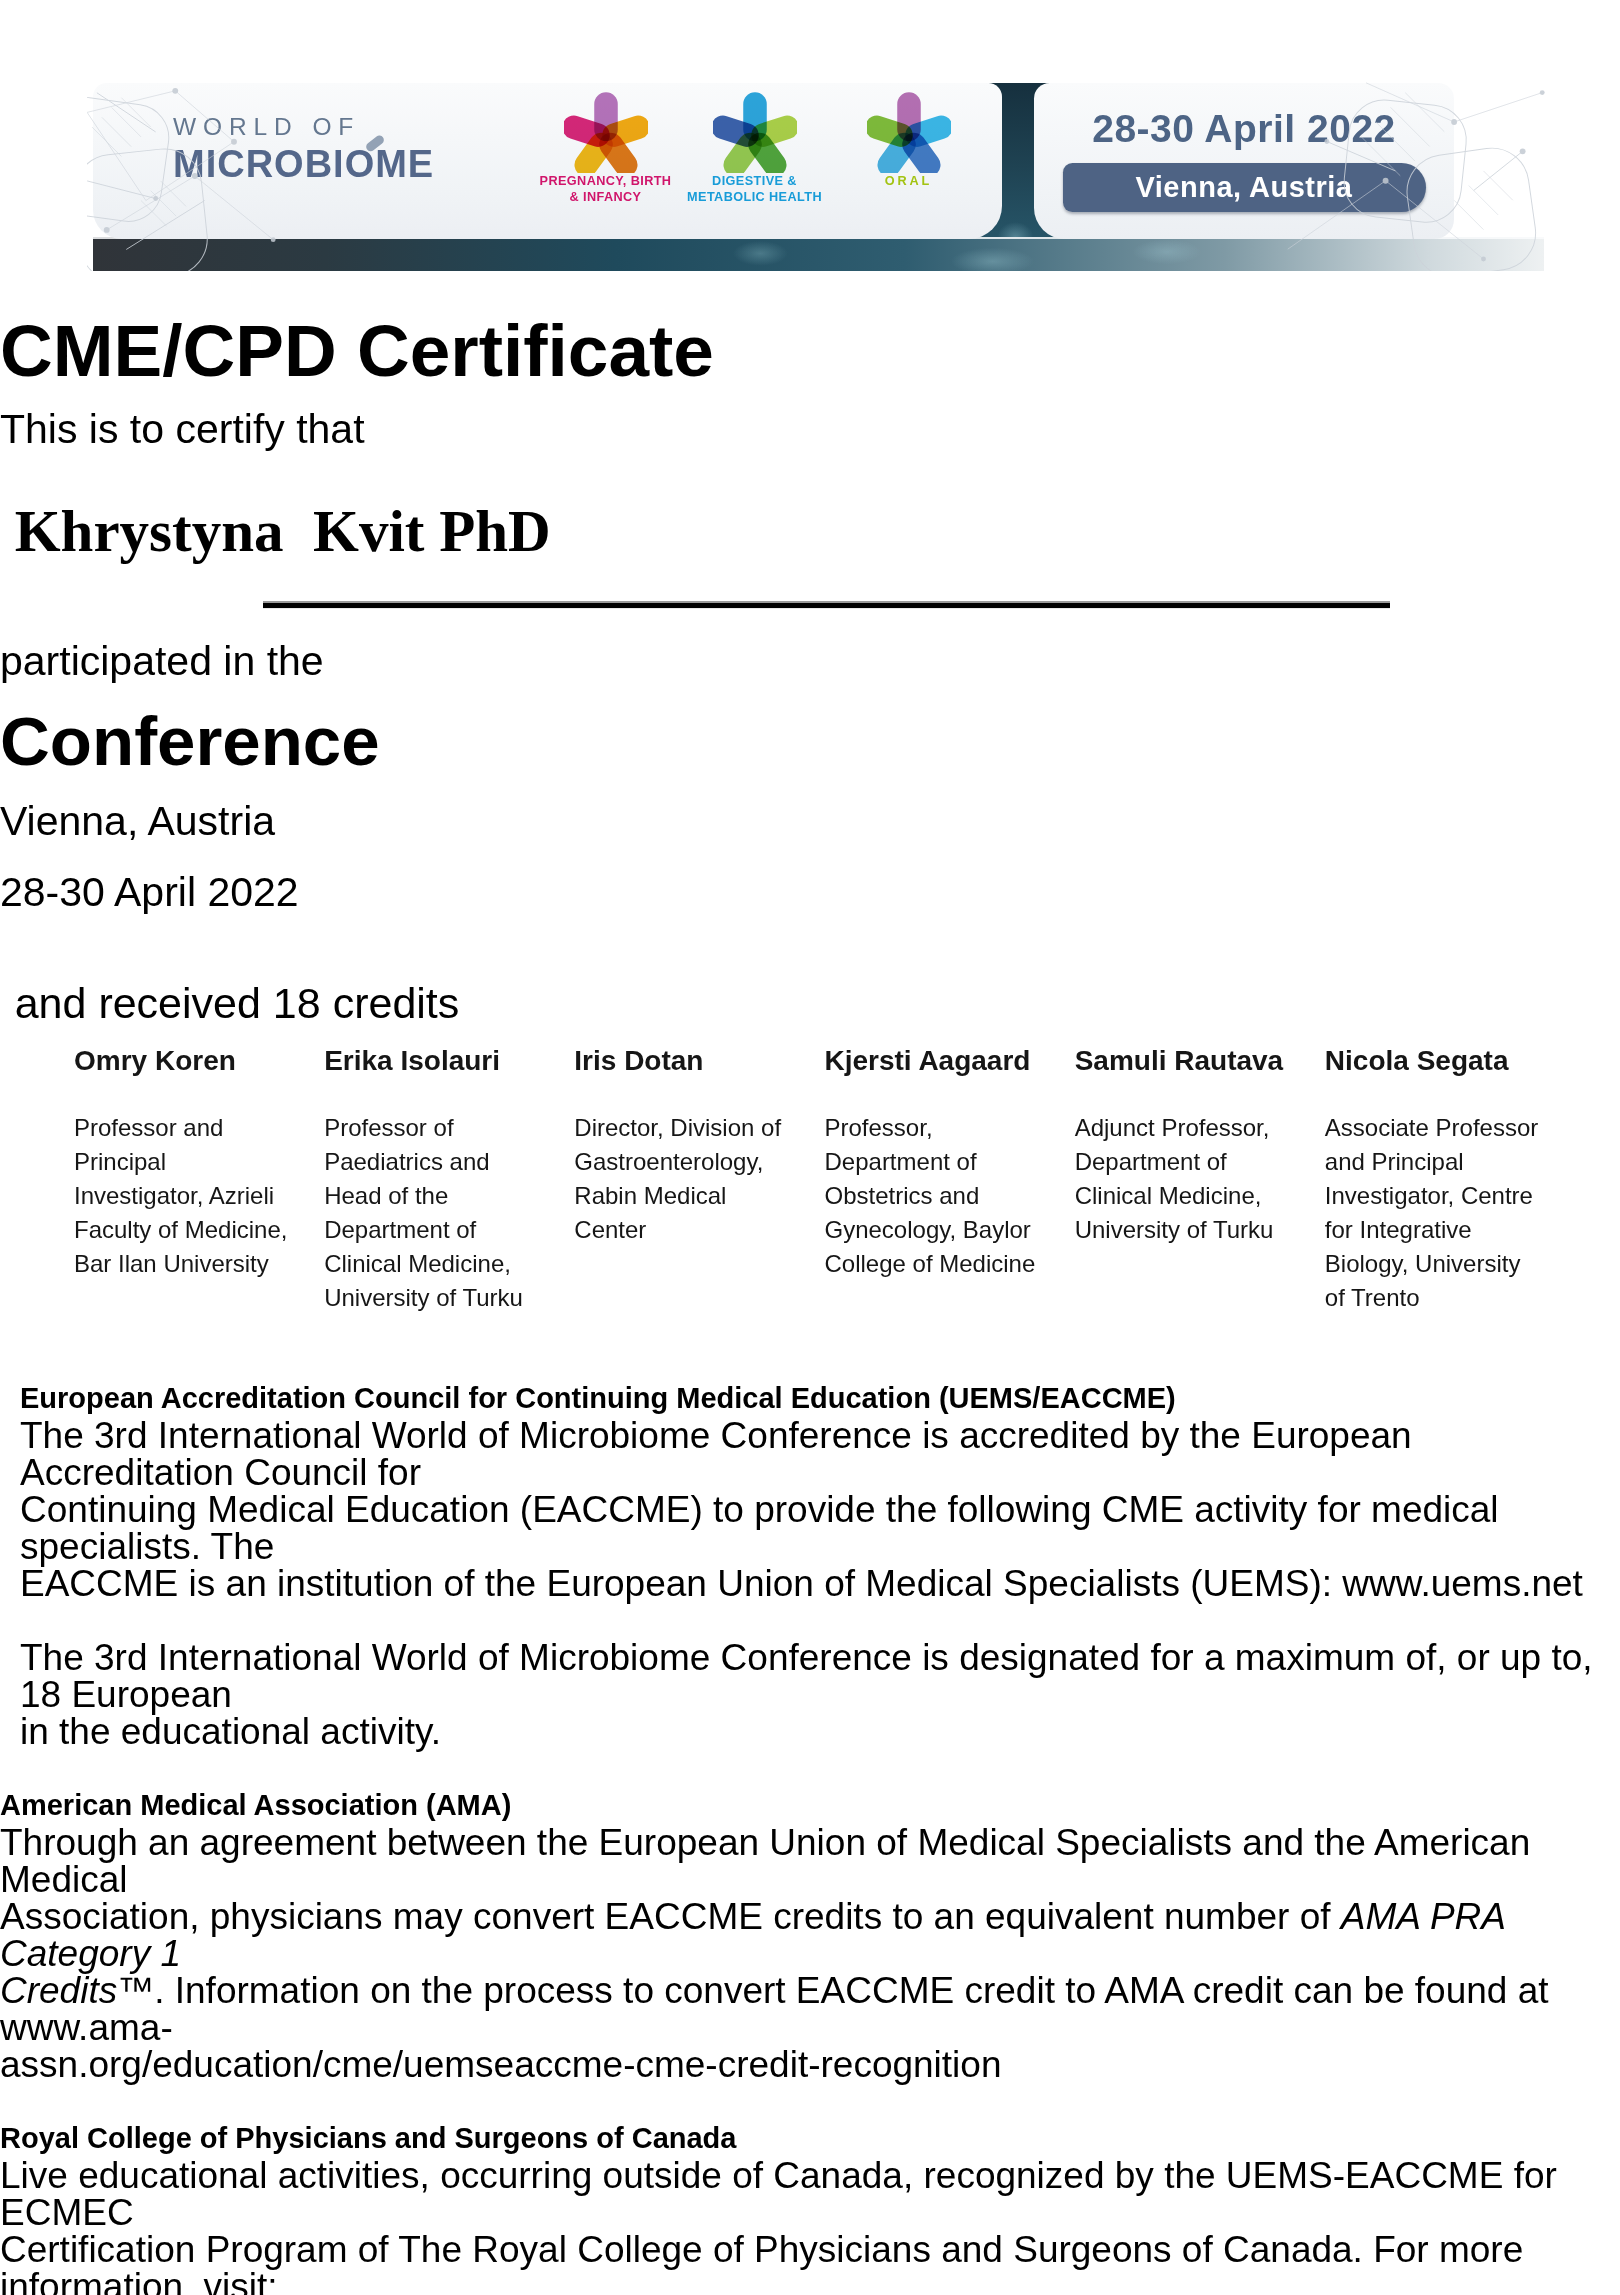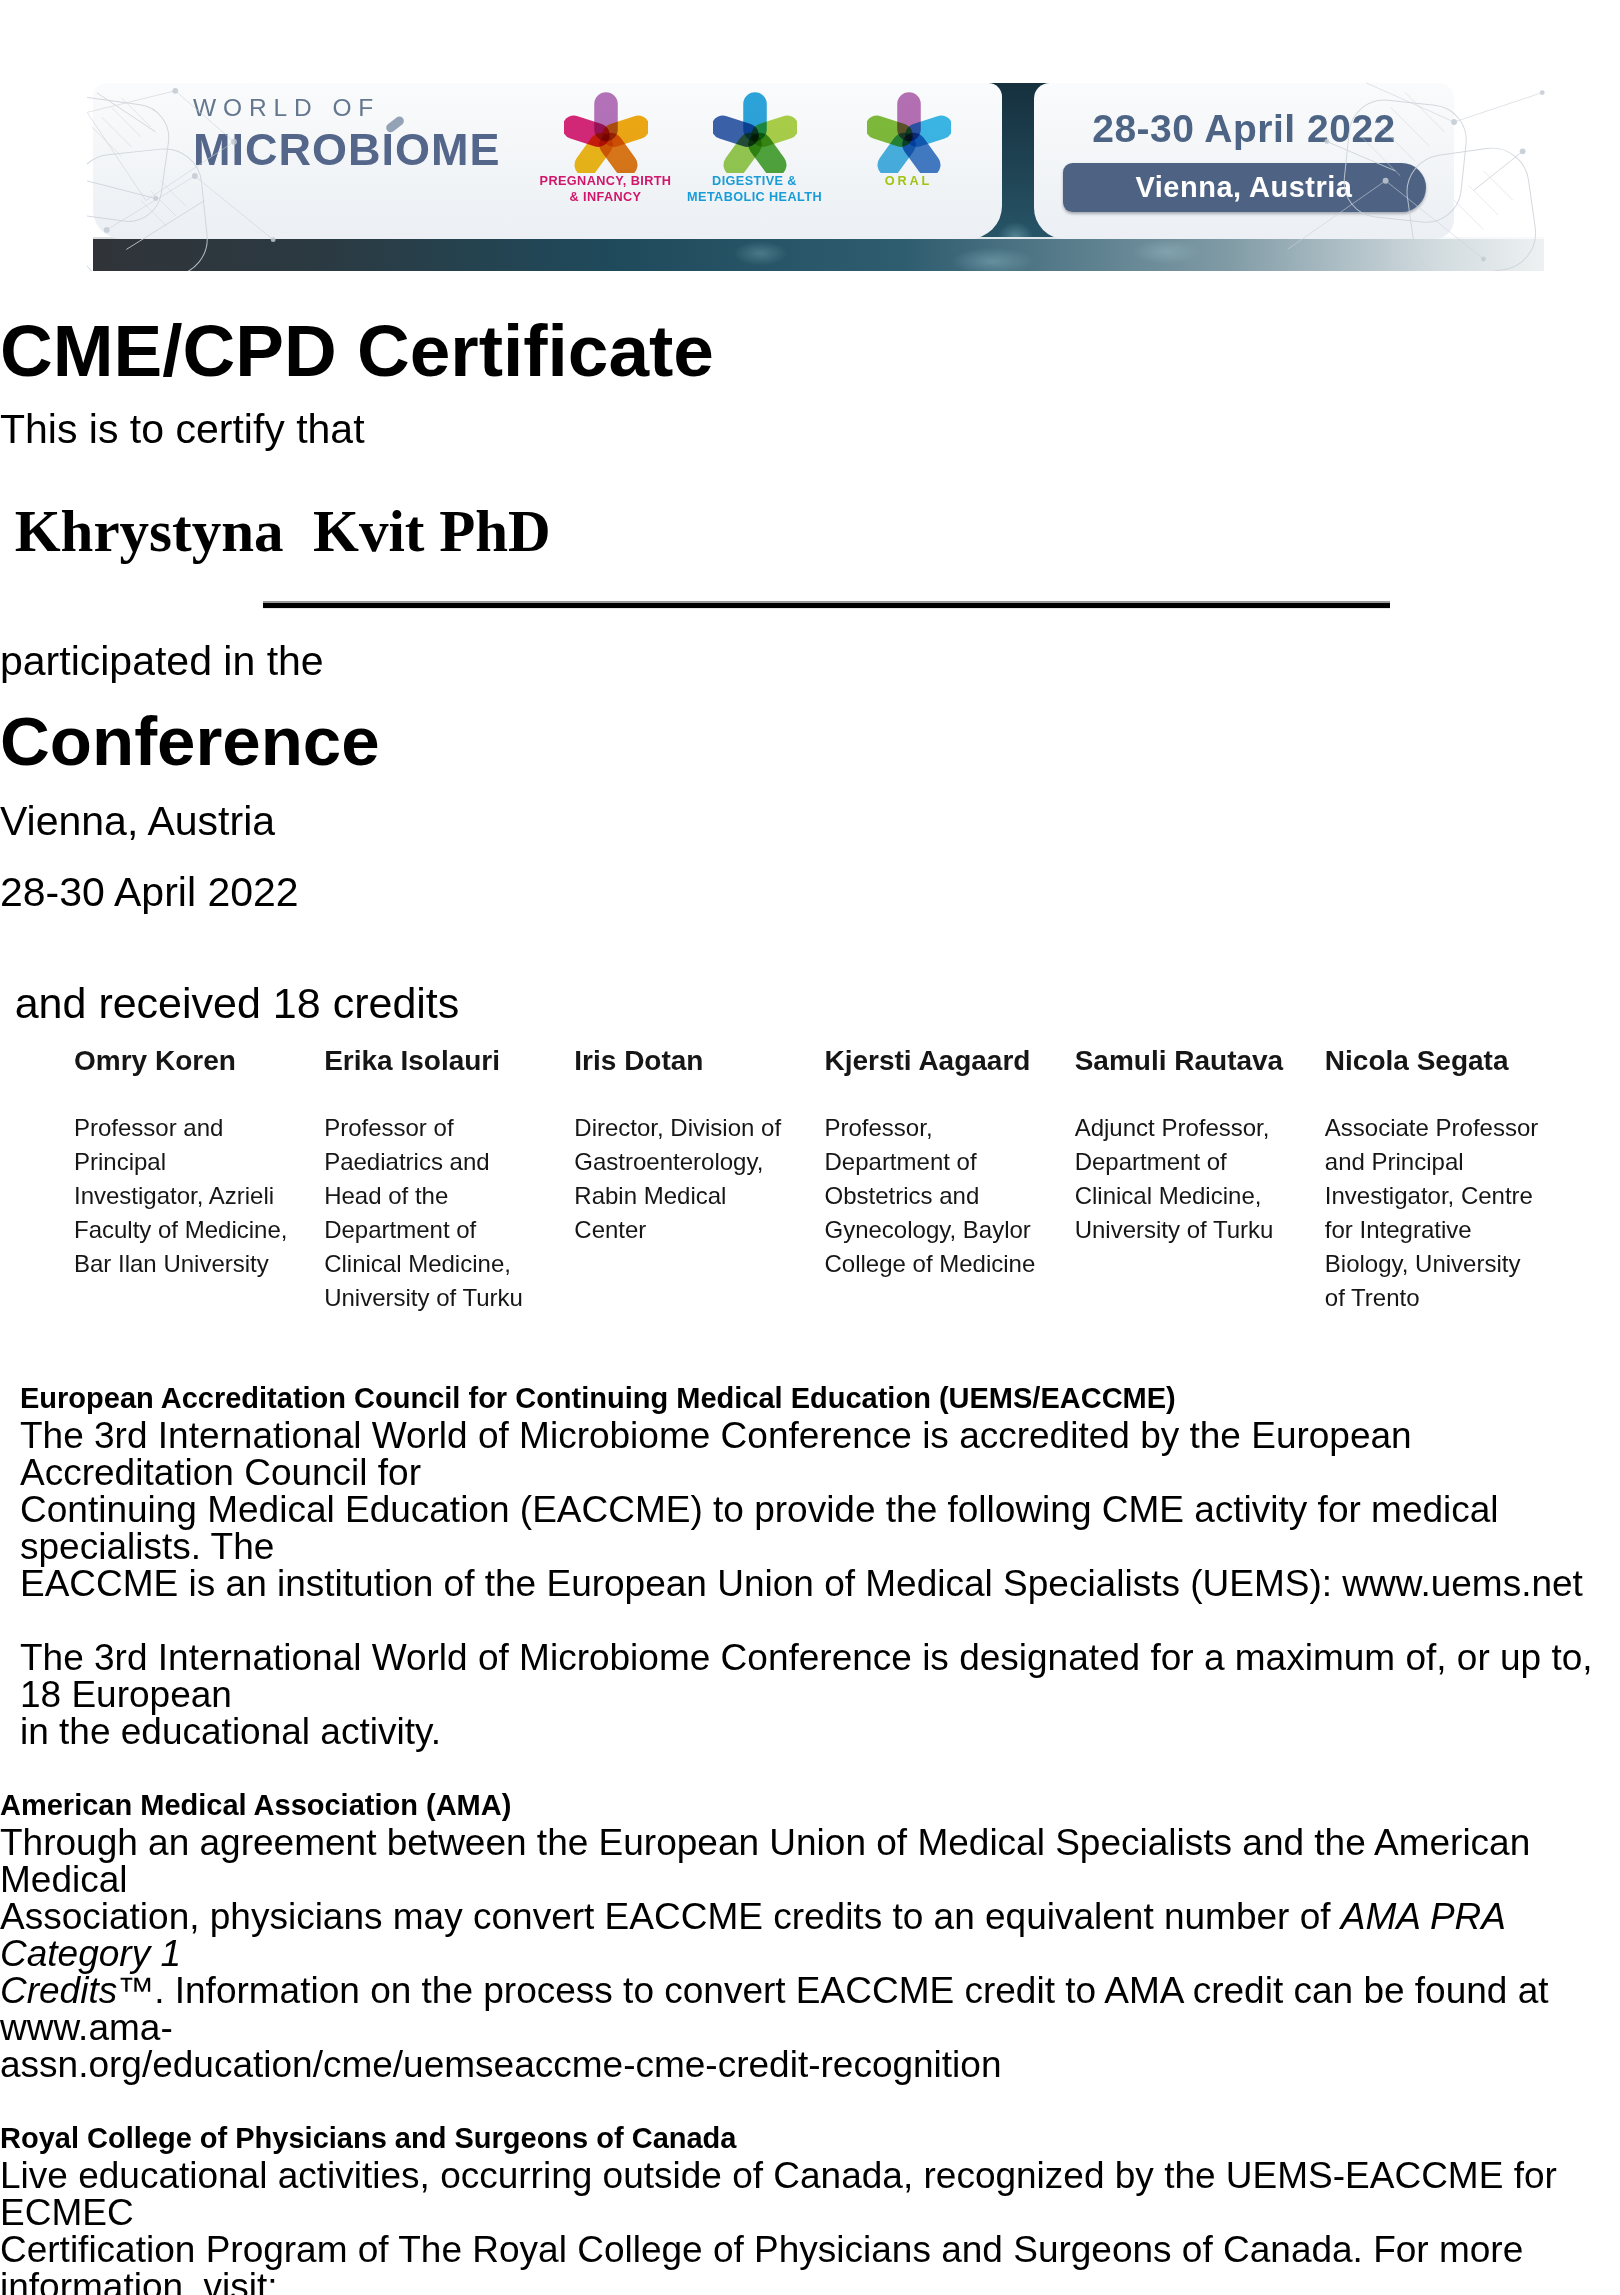--- a/index.html
+++ b/index.html
@@ -21,23 +21,23 @@
        radial-gradient(39px 17.6px at 46% 45%, rgba(140,190,200,.35), rgba(140,190,200,0) 70%),
        radial-gradient(59px 19.6px at 62% 70%, rgba(150,195,205,.4), rgba(150,195,205,0) 70%),
        radial-gradient(49px 17.6px at 74% 40%, rgba(160,200,210,.35), rgba(160,200,210,0) 70%),
        linear-gradient(90deg,#303439 0%,#2b3a42 16%,#1f4a5c 36%,#2f5d70 56%,#7f9aa5 78%,#cfd9dd 92%,#eef1f2 100%);
      border-top:2px solid rgba(250,252,253,.85);}
   .card{position:absolute;z-index:2;top:0;height:156px;
      background:linear-gradient(180deg,#fafbfc 0%,#f0f3f6 70%,#eceff3 100%);}
   .card-left{left:0;width:909px;border-radius:13.7px 13.7px 33px 29px;}
   .card-right{left:941px;width:420px;border-radius:15.7px 15.7px 19.6px 31px;}
   
-  .logo{position:absolute;left:80px;top:11px;margin-left:20px;}
+  .logo{position:absolute;left:80px;top:30px;}
   .logo-top{font-size:24.5px;letter-spacing:6.9px;color:#64778f;font-weight:400;}
-  .logo-main{position:relative;font-size:45px;font-weight:800;letter-spacing:1px;color:#54678a;margin-top:2px;}
+  .logo-main{position:relative;font-size:38px;font-weight:800;letter-spacing:1px;color:#54678a;margin-top:2px;}
   .logo-pill{position:absolute;left:192px;top:-3.9px;width:19.6px;height:8.8px;border-radius:4.9px;
      background:#93a2b5;transform:rotate(-38deg);}
   
   .track{position:absolute;top:5.9px;text-align:center;}
   .track-1{left:429px;width:167px;}
   .track-2{left:585px;width:153px;}
   .track-3{left:742px;width:147px;}
   .track-icon{display:block;margin:0 auto;}
   .track-label{font-size:12.7px;font-weight:700;line-height:1.3;white-space:pre-line;letter-spacing:0.4px;}
   .track-label-1{color:#d0156b;}

